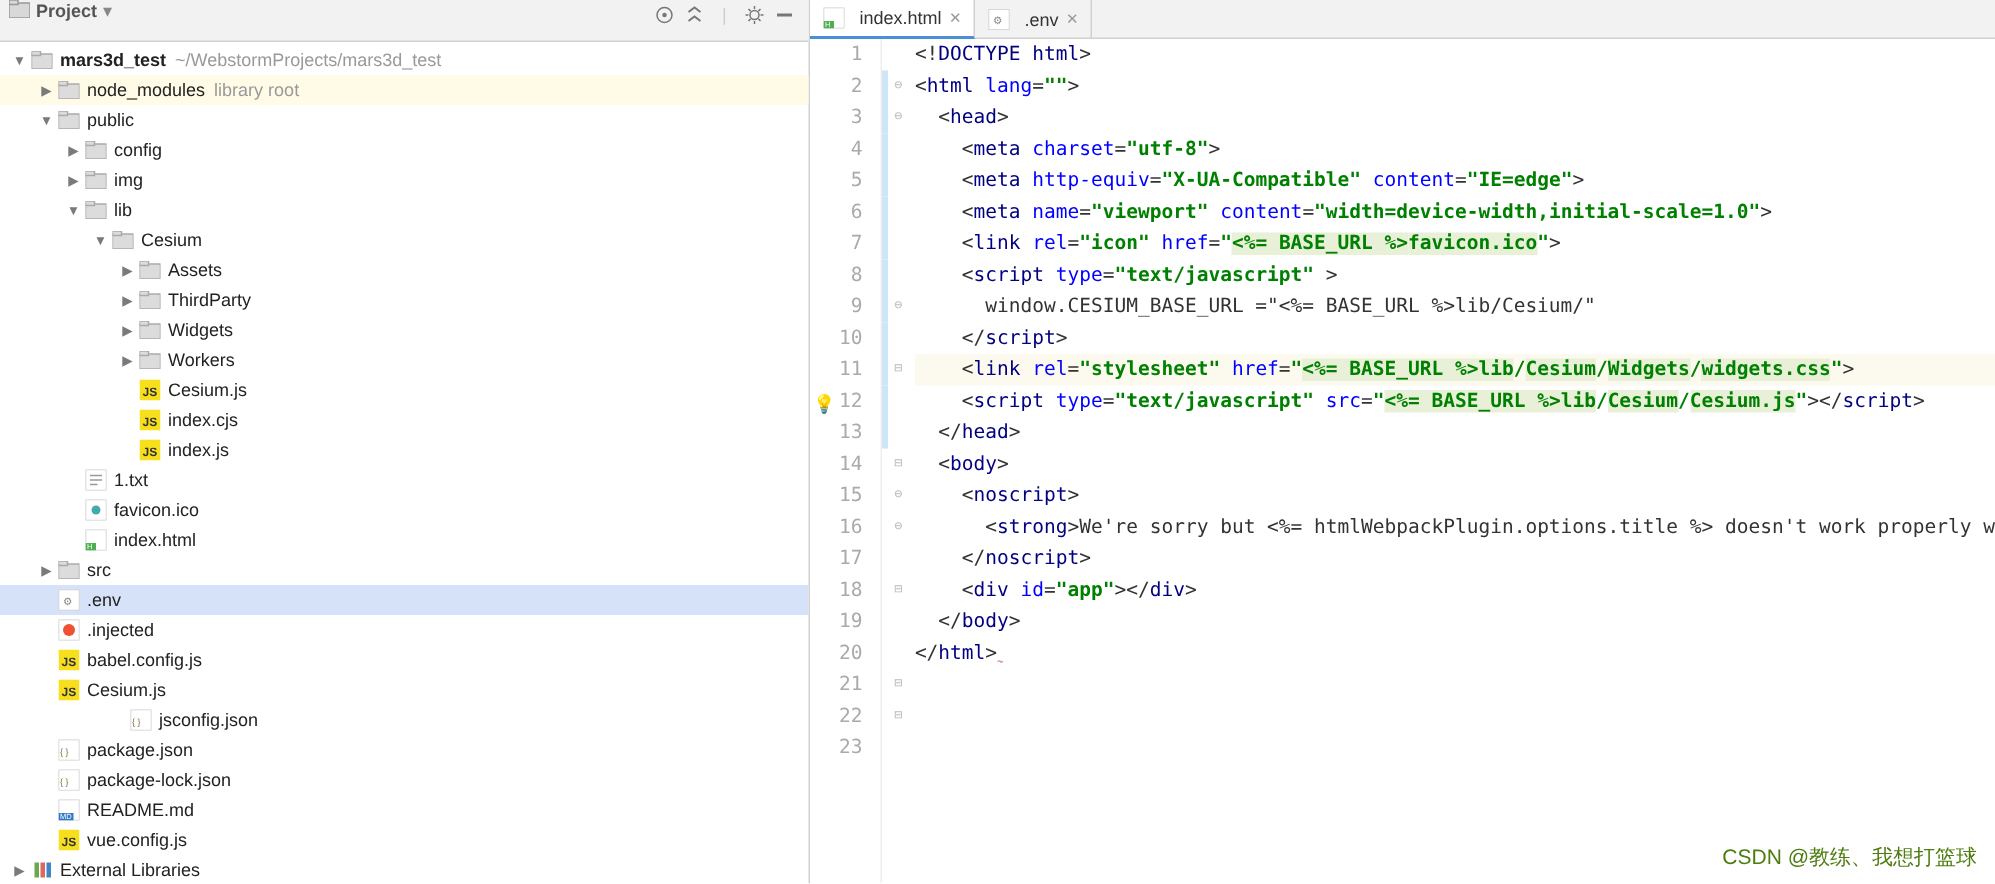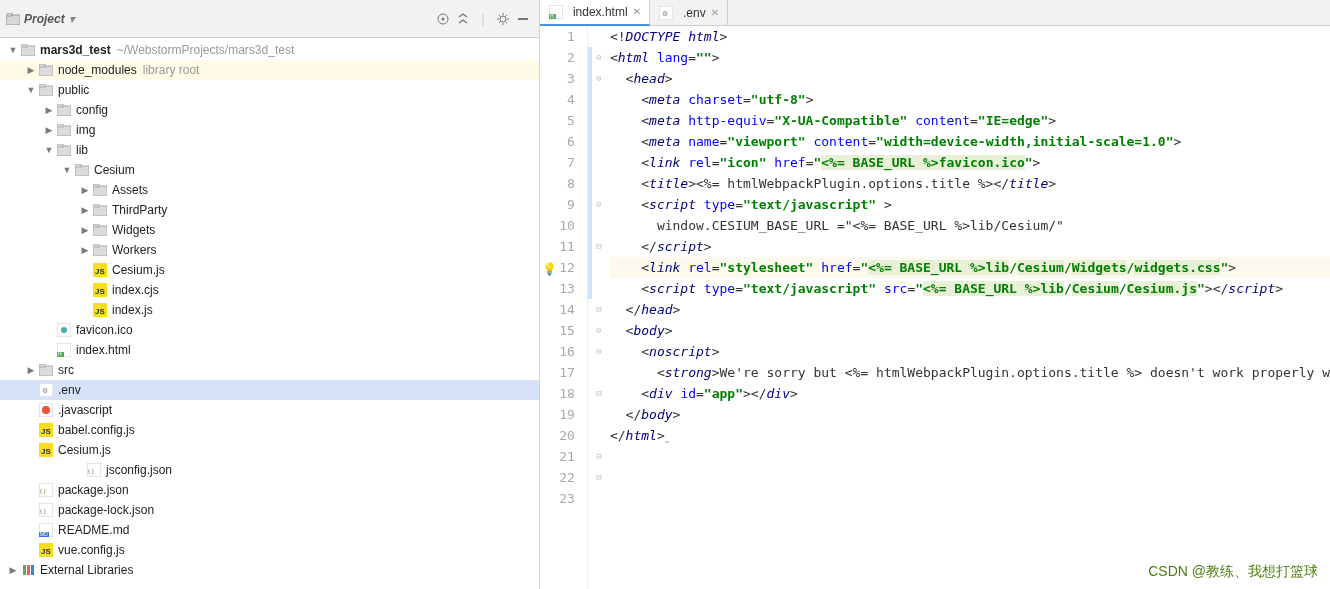--- a/index.html
+++ b/index.html
@@ -1,19 +1,19 @@
 <!DOCTYPE html>
 <html><head>
 <meta charset="utf-8">
 <style>
 * { margin: 0; padding: 0; box-sizing: border-box; }
 body { font-family: -apple-system, "Segoe UI", Arial, sans-serif; font-size: 12px; color: #333; background: #fff; overflow: hidden; }
 .app { display: flex; width: 1330px; height: 589px; }
 .sidebar { width: 540px; border-right: 1px solid #d1d1d1; display: flex; flex-direction: column; }
-.sidebar-header { display: flex; align-items: center; height: 38px; border-bottom: 1px solid #d1d1d1; background: #f2f2f2; padding: 0 6px; font-style: italic; }
+.sidebar-header { display: flex; height: 28px; border-bottom: 1px solid #d1d1d1; background: #f2f2f2; padding: 0 6px; }
 .sidebar-header .proj-icon { margin-right: 4px; }
 .sidebar-header .title { font-weight: bold; color: #555; }
 .sidebar-header .dd { margin-left: 4px; color: #888; }
 .sidebar-header .spacer { flex: 1; }
 .sidebar-header .tool { width: 20px; height: 20px; display: flex; align-items: center; justify-content: center; color: #666; cursor: pointer; }
 .tree { flex: 1; overflow: auto; padding-top: 2px; }
 .tree-row { display: flex; align-items: center; height: 20px; white-space: nowrap; cursor: pointer; }
 .tree-row.selected { background: #d5e2f7; }
 .tree-row.lib-root { background: #fffbe6; }
 .arrow { width: 14px; display: inline-flex; justify-content: center; color: #7a7a7a; font-size: 9px; }
@@ -32,21 +32,21 @@
 .gutter .ln { height: 21px; }
 .gutter .mark { position: absolute; left: 2px; color: #f0a020; font-size: 12px; }
 .fold-gutter { width: 14px; color: #bbb; font-size: 9px; }
 .fold-gutter div { height: 21px; display: flex; align-items: center; justify-content: center; }
 .change-bar { width: 4px; }
 .change-bar div { height: 21px; }
 .change-bar .c { background: #cde6f7; }
 .code { flex: 1; padding-left: 4px; }
 .code-line { height: 21px; white-space: pre; }
 .code-line.hl { background: #fcfaee; }
-.t-tag { color: #000080; font-style: italic; }
+.t-tag { color: #000080; }
 .t-attr { color: #0000ff; }
 .t-str { color: #008000; font-weight: bold; }
 .t-hl { background: #e8f0d8; color: #008000; font-weight: bold; }
 .t-comment { color: #808080; font-style: italic; }
 .t-plain { color: #333; }
 .t-op { color: #333; }
 .watermark { position: absolute; right: 12px; bottom: 8px; color: #4d7c0f; font-size: 14px; pointer-events: none; }
 svg { display: block; }
 </style>
 </head>
@@ -229,20 +229,30 @@
               <text x="2" y="11" font-size="8" font-weight="bold" fill="#333">JS</text>
             </svg>
           </span>
           <span class="label">index.js</span>
         </div>
         <div class="tree-row" style="padding-left: 42px;">
           <span class="arrow none">▶</span>
           <span class="ficon">
             <svg width="14" height="14">
               <rect width="14" height="14" fill="#fff" stroke="#ccc"></rect>
+              <path d="M3 4h8M3 7h8M3 10h5" stroke="#999"></path>
+            </svg>
+          </span>
+          <span class="label">1.txt</span>
+        </div>
+        <div class="tree-row" style="padding-left: 42px;">
+          <span class="arrow none">▶</span>
+          <span class="ficon">
+            <svg width="14" height="14">
+              <rect width="14" height="14" fill="#fff" stroke="#ccc"></rect>
               <circle cx="7" cy="7" r="3" fill="#4aa"></circle>
             </svg>
           </span>
           <span class="label">favicon.ico</span>
         </div>
         <div class="tree-row" style="padding-left: 42px;">
           <span class="arrow none">▶</span>
           <span class="ficon">
             <svg width="14" height="14">
               <rect width="14" height="14" fill="#fff" stroke="#ccc"></rect>
@@ -273,21 +283,21 @@
           <span class="label">.env</span>
         </div>
         <div class="tree-row" style="padding-left: 24px;">
           <span class="arrow none">▶</span>
           <span class="ficon">
             <svg width="14" height="14">
               <rect width="14" height="14" fill="#fff" stroke="#ccc"></rect>
               <circle cx="7" cy="7" r="4" fill="#f05033"></circle>
             </svg>
           </span>
-          <span class="label">.javascript</span>
+          <span class="label">.injected</span>
         </div>
         <div class="tree-row" style="padding-left: 24px;">
           <span class="arrow none">▶</span>
           <span class="ficon">
             <svg width="14" height="14">
               <rect width="14" height="14" fill="#f7df1e"></rect>
               <text x="2" y="11" font-size="8" font-weight="bold" fill="#333">JS</text>
             </svg>
           </span>
           <span class="label">babel.config.js</span>
@@ -469,30 +479,30 @@
           <div></div>
         </div>
       <div class="code" id="code">
           <div class="code-line"><span class="t-op">&lt;!</span><span class="t-tag">DOCTYPE html</span><span class="t-op">&gt;</span></div>
           <div class="code-line"><span class="t-op">&lt;</span><span class="t-tag">html </span><span class="t-attr">lang</span><span class="t-op">=</span><span class="t-str">""</span><span class="t-op">&gt;</span></div>
           <div class="code-line">  <span class="t-op">&lt;</span><span class="t-tag">head</span><span class="t-op">&gt;</span></div>
           <div class="code-line">    <span class="t-op">&lt;</span><span class="t-tag">meta </span><span class="t-attr">charset</span><span class="t-op">=</span><span class="t-str">"utf-8"</span><span class="t-op">&gt;</span></div>
           <div class="code-line">    <span class="t-op">&lt;</span><span class="t-tag">meta </span><span class="t-attr">http-equiv</span><span class="t-op">=</span><span class="t-str">"X-UA-Compatible"</span> <span class="t-attr">content</span><span class="t-op">=</span><span class="t-str">"IE=edge"</span><span class="t-op">&gt;</span></div>
           <div class="code-line">    <span class="t-op">&lt;</span><span class="t-tag">meta </span><span class="t-attr">name</span><span class="t-op">=</span><span class="t-str">"viewport"</span> <span class="t-attr">content</span><span class="t-op">=</span><span class="t-str">"width=device-width,initial-scale=1.0"</span><span class="t-op">&gt;</span></div>
           <div class="code-line">    <span class="t-op">&lt;</span><span class="t-tag">link </span><span class="t-attr">rel</span><span class="t-op">=</span><span class="t-str">"icon"</span> <span class="t-attr">href</span><span class="t-op">=</span><span class="t-str">"</span><span class="t-hl">&lt;%= BASE_URL %&gt;</span><span class="t-hl">favicon.ico</span><span class="t-str">"</span><span class="t-op">&gt;</span></div>
-          <div class="code-line">    <span class="t-op">&lt;</span><span class="t-tag">title</span><span class="t-op">&gt;</span><span class="t-plain">&lt;%= htmlWebpackPlugin.options.title %&gt;</span><span class="t-op">&lt;/</span><span class="t-tag">title</span><span class="t-op">&gt;</span></div>
           <div class="code-line">    <span class="t-op">&lt;</span><span class="t-tag">script </span><span class="t-attr">type</span><span class="t-op">=</span><span class="t-str">"text/javascript"</span> <span class="t-op">&gt;</span></div>
           <div class="code-line">      <span class="t-plain">window.CESIUM_BASE_URL ="&lt;%= BASE_URL %&gt;lib/Cesium/"</span></div>
           <div class="code-line">    <span class="t-op">&lt;/</span><span class="t-tag">script</span><span class="t-op">&gt;</span></div>
           <div class="code-line hl">    <span class="t-op">&lt;</span><span class="t-tag">link </span><span class="t-attr">rel</span><span class="t-op">=</span><span class="t-str">"stylesheet"</span> <span class="t-attr">href</span><span class="t-op">=</span><span class="t-str">"</span><span class="t-hl">&lt;%= BASE_URL %&gt;</span><span class="t-hl">lib</span><span class="t-str">/</span><span class="t-hl">Cesium</span><span class="t-str">/</span><span class="t-hl">Widgets</span><span class="t-str">/</span><span class="t-hl">widgets.css</span><span class="t-str">"</span><span class="t-op">&gt;</span></div>
           <div class="code-line">    <span class="t-op">&lt;</span><span class="t-tag">script </span><span class="t-attr">type</span><span class="t-op">=</span><span class="t-str">"text/javascript"</span> <span class="t-attr">src</span><span class="t-op">=</span><span class="t-str">"</span><span class="t-hl">&lt;%= BASE_URL %&gt;</span><span class="t-hl">lib</span><span class="t-str">/</span><span class="t-hl">Cesium</span><span class="t-str">/</span><span class="t-hl">Cesium.js</span><span class="t-str">"</span><span class="t-op">&gt;&lt;/</span><span class="t-tag">script</span><span class="t-op">&gt;</span></div>
           <div class="code-line">  <span class="t-op">&lt;/</span><span class="t-tag">head</span><span class="t-op">&gt;</span></div>
           <div class="code-line">  <span class="t-op">&lt;</span><span class="t-tag">body</span><span class="t-op">&gt;</span></div>
           <div class="code-line">    <span class="t-op">&lt;</span><span class="t-tag">noscript</span><span class="t-op">&gt;</span></div>
           <div class="code-line">      <span class="t-op">&lt;</span><span class="t-tag">strong</span><span class="t-op">&gt;</span><span class="t-plain">We're sorry but &lt;%= htmlWebpackPlugin.options.title %&gt; doesn't work properly w</span></div>
+          <div class="code-line">    <span class="t-op">&lt;/</span><span class="t-tag">noscript</span><span class="t-op">&gt;</span></div>
           <div class="code-line">    <span class="t-op">&lt;</span><span class="t-tag">div </span><span class="t-attr">id</span><span class="t-op">=</span><span class="t-str">"app"</span><span class="t-op">&gt;&lt;/</span><span class="t-tag">div</span><span class="t-op">&gt;</span></div>
           <div class="code-line">  <span class="t-op">&lt;/</span><span class="t-tag">body</span><span class="t-op">&gt;</span></div>
           <div class="code-line"><span class="t-op">&lt;/</span><span class="t-tag">html</span><span class="t-op">&gt;</span><span style="color:#c88">˷</span></div>
           <div class="code-line"></div>
         </div>
     </div>
   </div>
 </div>
 <div class="watermark">CSDN @教练、我想打篮球</div>
 

